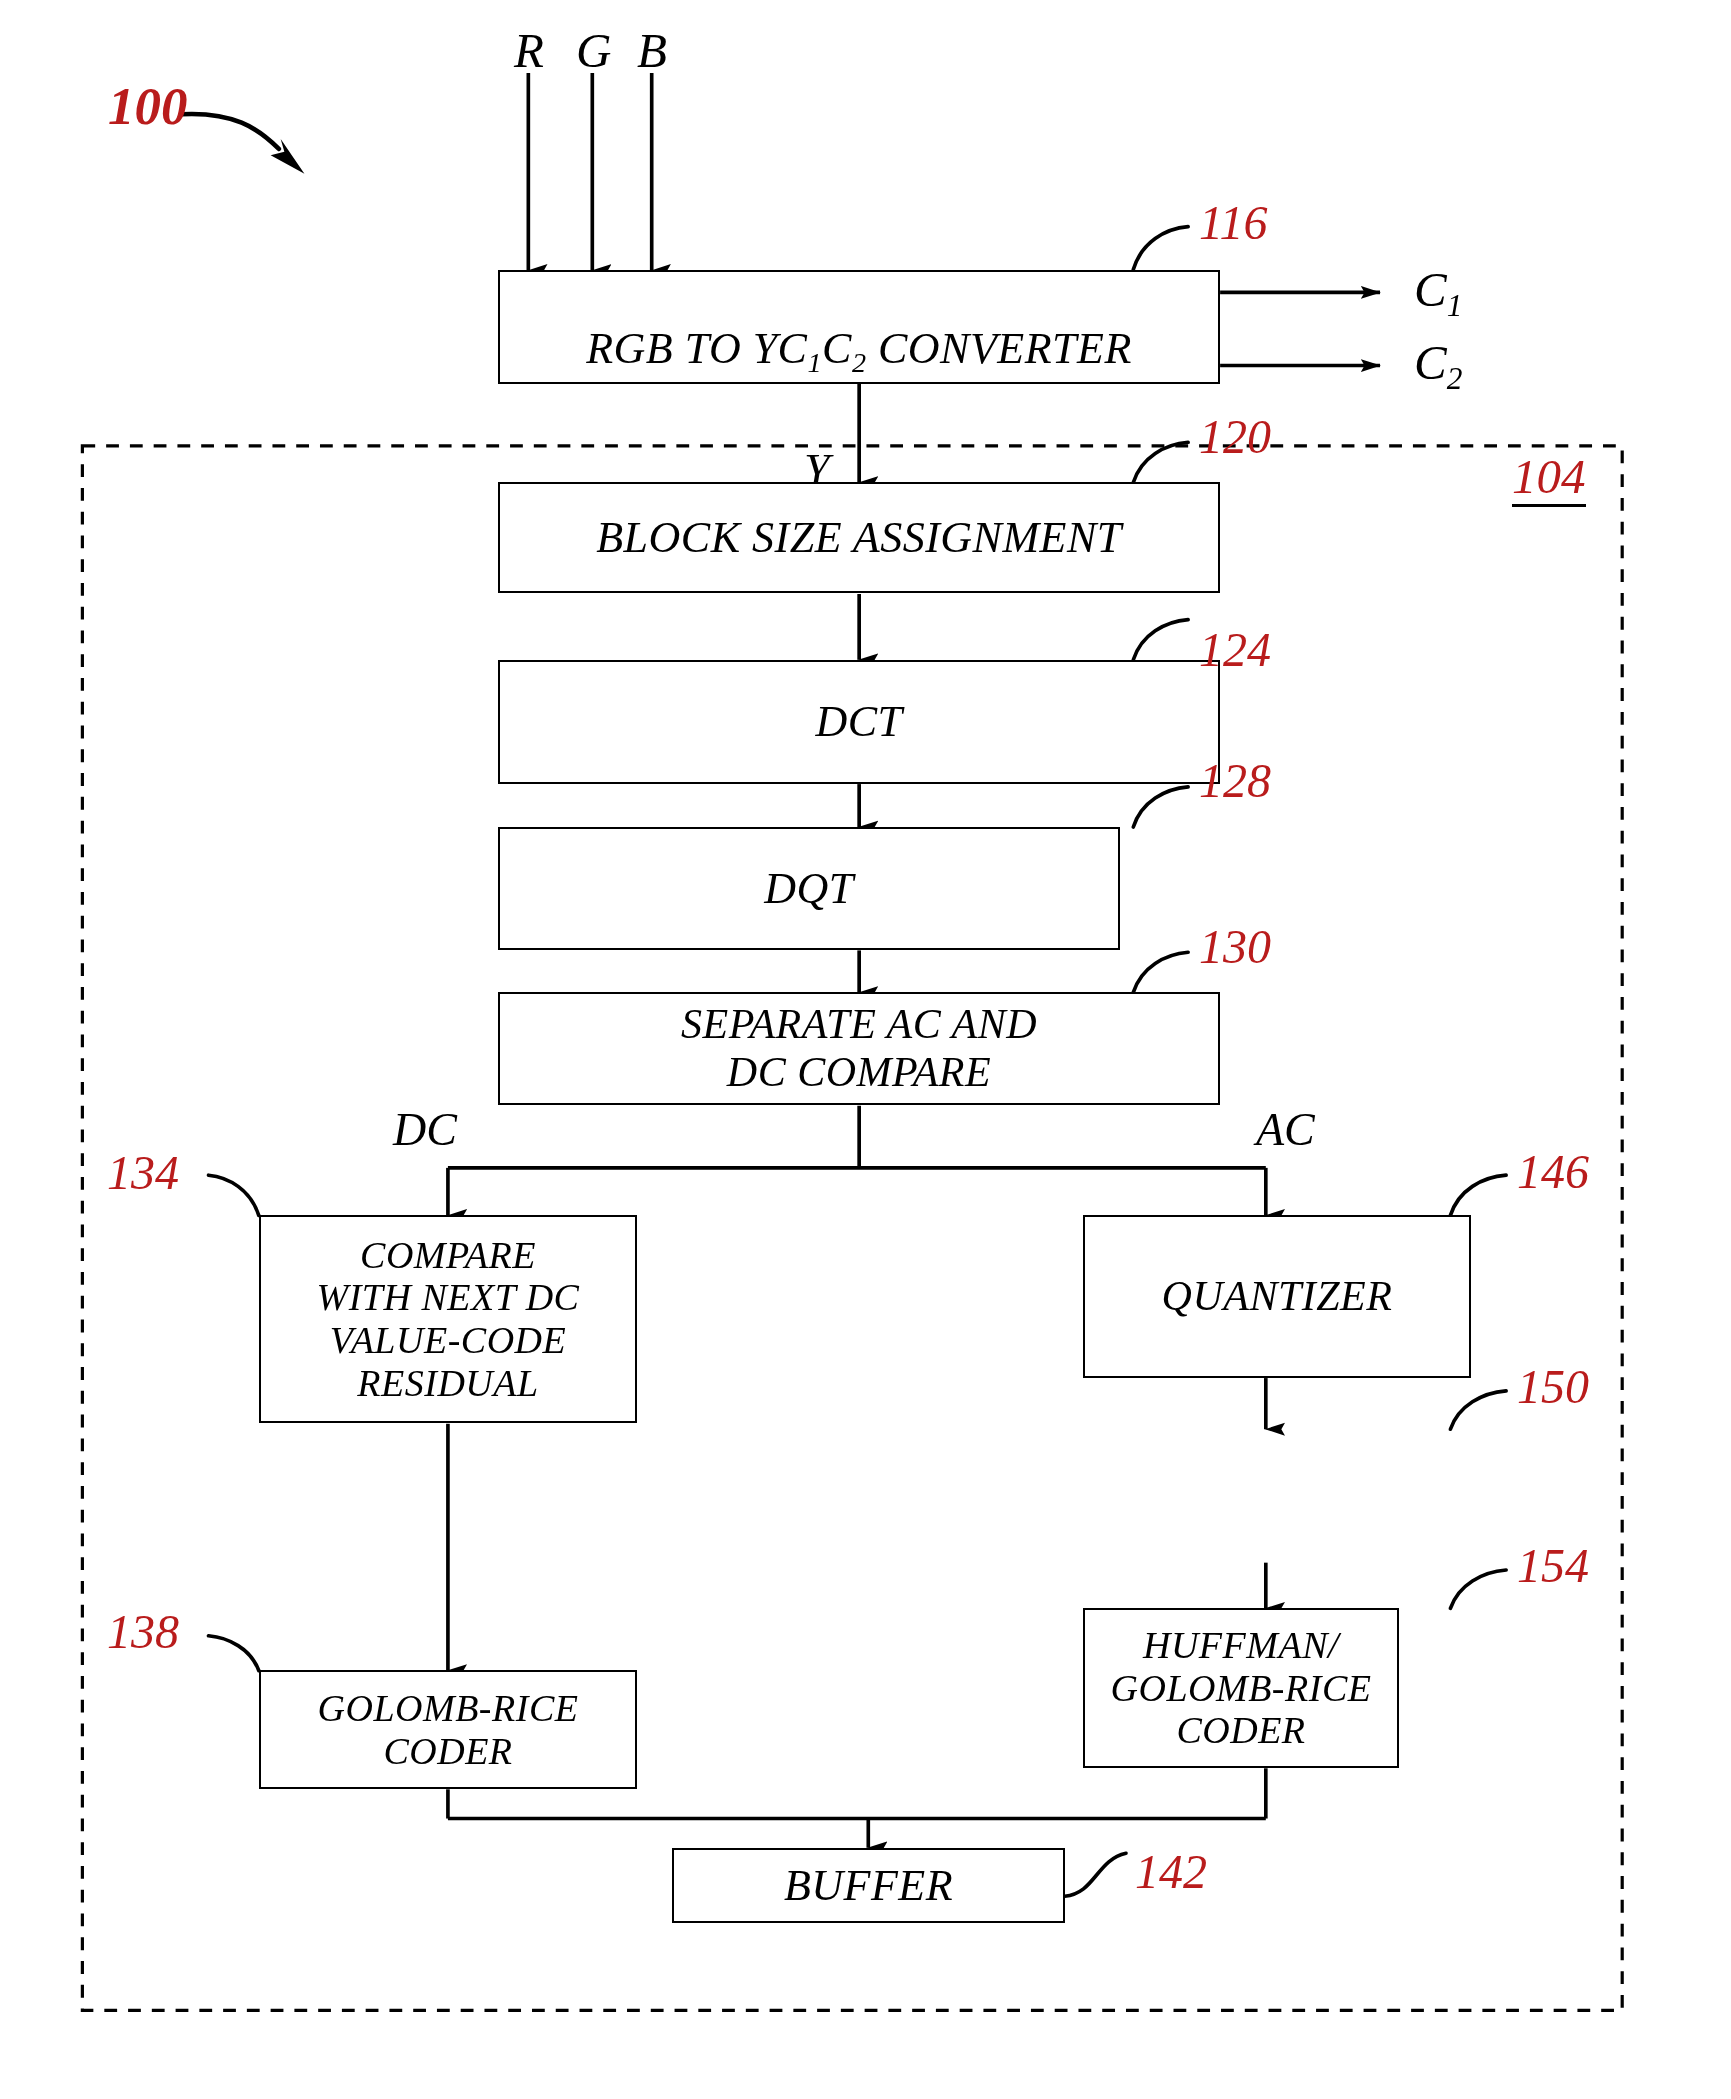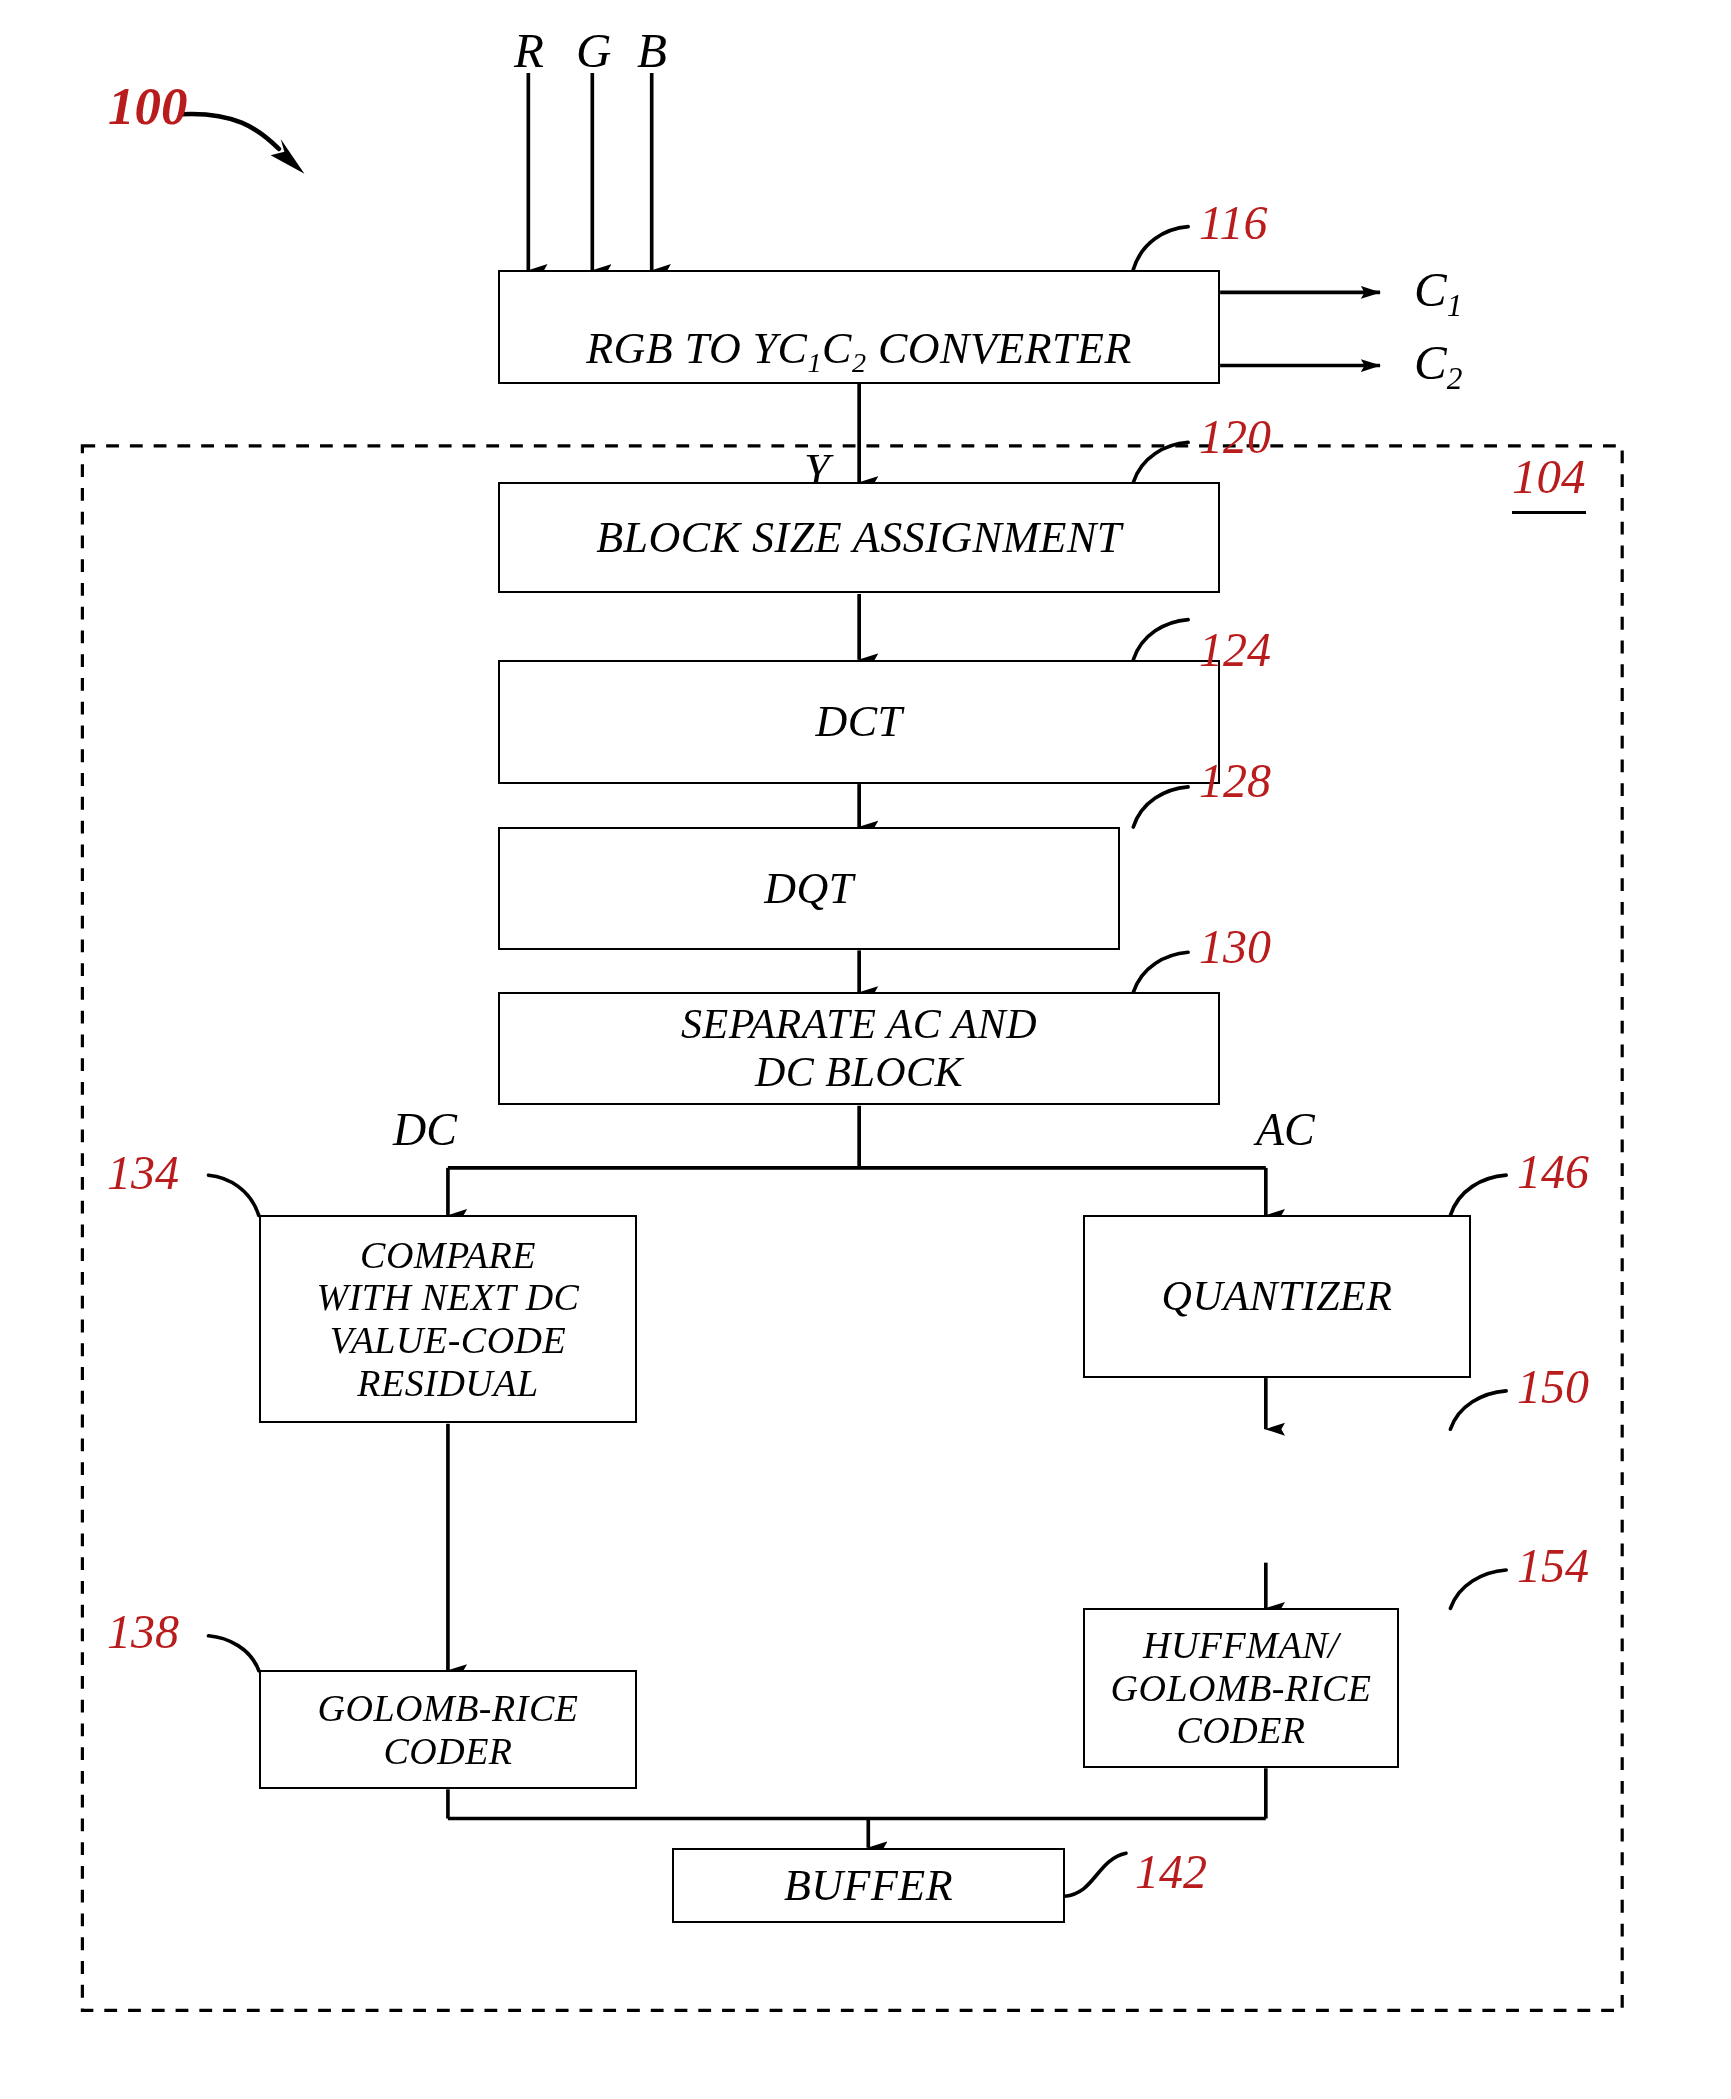--- a/index.html
+++ b/index.html
@@ -56,21 +56,21 @@
     white-space: nowrap;
     line-height: 1;
   }
   .sub {
     font-size: 0.64em;
     vertical-align: -0.32em;
     font-style: italic;
   }
   .underlined {
     border-bottom: 3.7px solid #000;
-    padding-bottom: 10px;
+    padding-bottom: 3px;
   }
 </style>
 </head>
 <body>
 
 <div id="figure">
 
   <svg id="svg-layer" viewBox="0 0 1895 2298" xmlns="http://www.w3.org/2000/svg">
     <defs>
       <marker id="arrowDown" markerWidth="16" markerHeight="22" refX="8" refY="21" orient="auto" markerUnits="userSpaceOnUse">
@@ -174,21 +174,21 @@
   </div>
   <div class="ref" style="left:1199px; top:590px; font-size:48px;margin-top:36px;">124</div>
 
   <div class="box" style="left:498px; top:827px; width:622px; height:123px; font-size:44px;">
     <span class="box-label">DQT</span>
   </div>
   <div class="ref" style="left:1199px; top:757px; font-size:48px;">128</div>
 
   <div class="box" style="left:498px; top:992px; width:722px; height:113px; font-size:42px;">
     <span class="box-label">SEPARATE AC AND
-DC BLOCK</span>
+DC COMPARE</span>
   </div>
   <div class="ref" style="left:1199px; top:923px; font-size:48px;">130</div>
 
   <div class="sig" style="left:393px; top:1107px; font-size:46px;">DC</div>
   <div class="sig" style="left:1256px; top:1107px; font-size:46px;">AC</div>
 
   <div class="box" style="left:259px; top:1215px; width:378px; height:208px; font-size:38px;">
     <span class="box-label">COMPARE
 WITH NEXT DC
 VALUE-CODE

